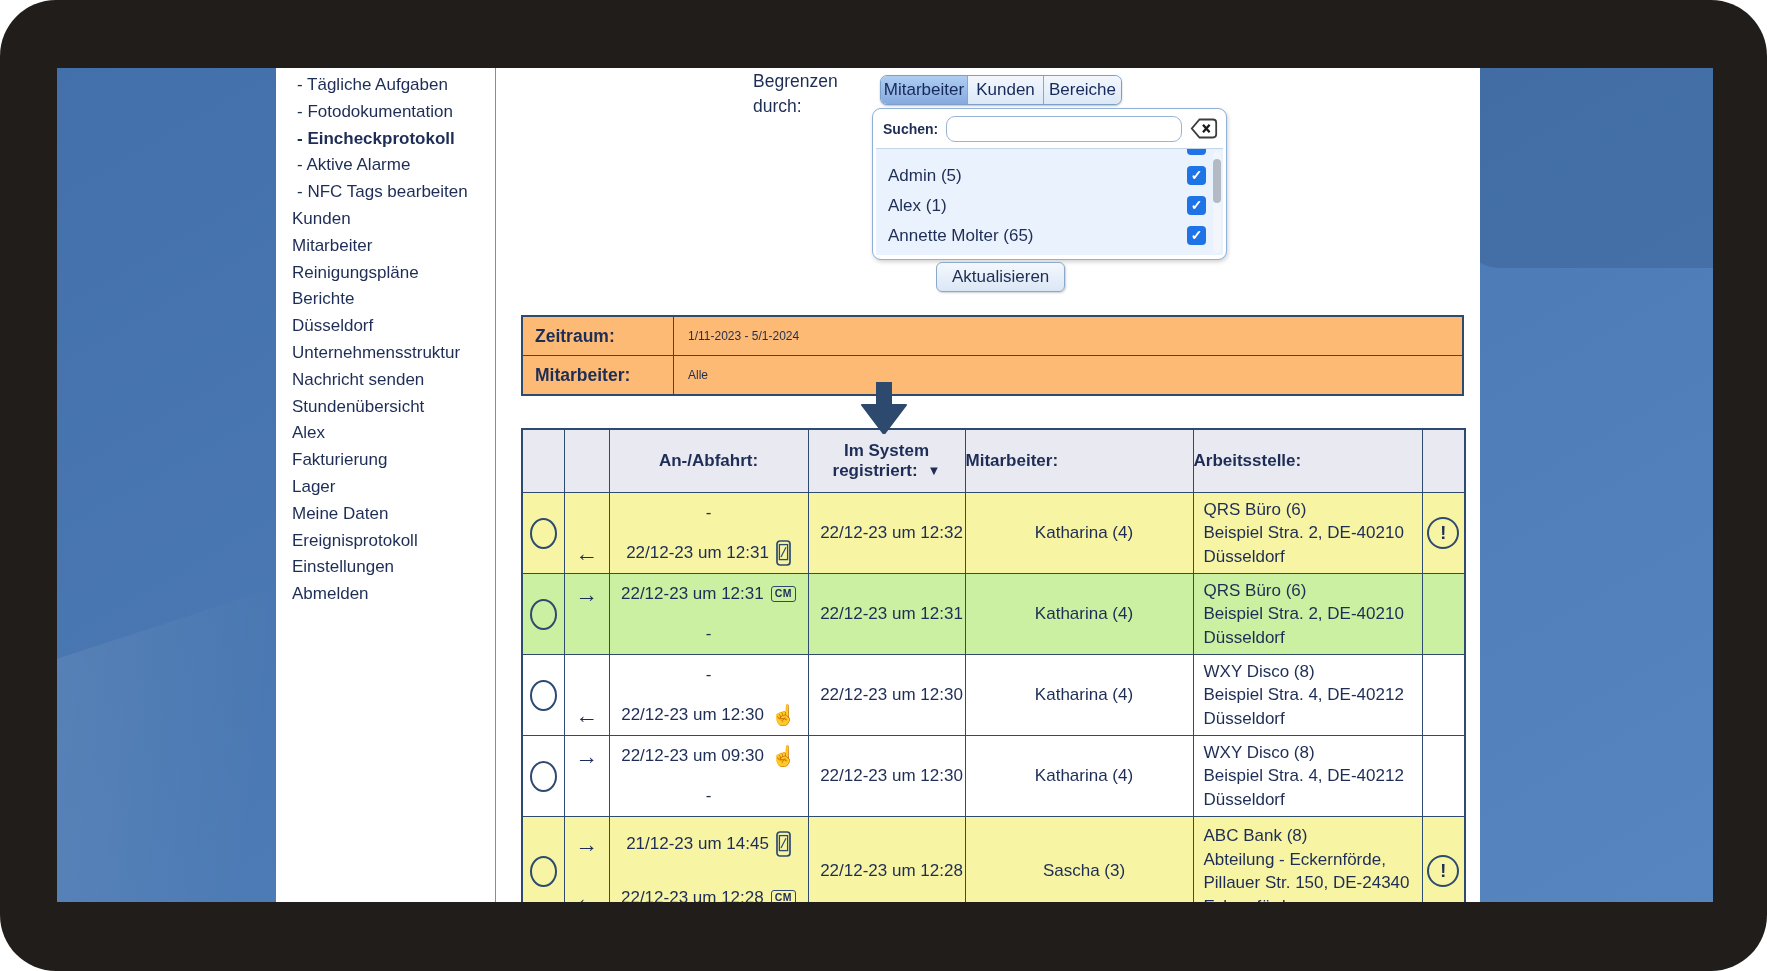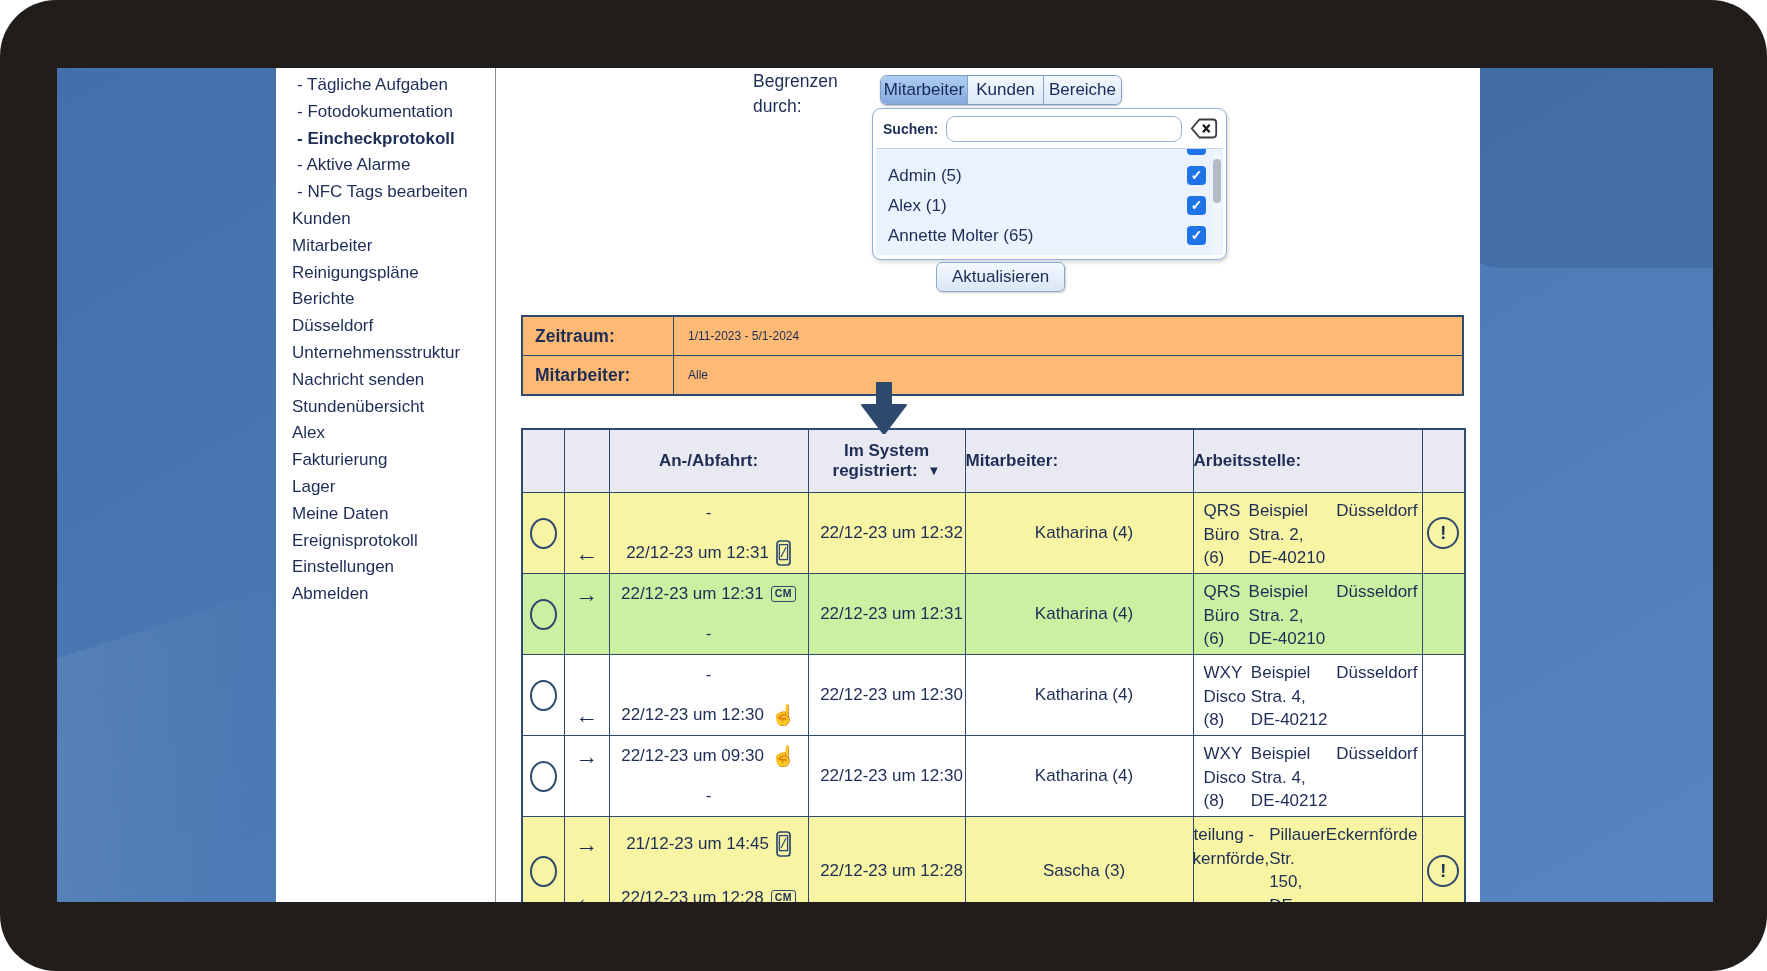--- a/index.html
+++ b/index.html
@@ -88,21 +88,21 @@
   .sort-glyph{display:inline-block;margin-left:10px;font-size:13px;vertical-align:1px;cursor:pointer;}
   tr.row-yellow td{background:#f7f4a4;}
   tr.row-green td{background:#cbf0a2;}
   tr.row-white td{background:#ffffff;}
   .cell-stack{display:flex;flex-direction:column;height:80px;}
   tr.tall .cell-stack{height:108px;}
   .stack-slot{flex:1;display:flex;align-items:center;justify-content:center;gap:7px;}
   .arrow-glyph{font-size:23px;font-weight:bold;color:#1d2d55;line-height:1;}
   .cell-left{display:flex;align-items:center;padding-left:10px;height:80px;justify-content:center;}
   tr.tall .cell-left{height:108px;}
-  .cell-multiline{display:flex;flex-direction:row;justify-content:flex-end;padding:6px 4px 6px 10px;
+  .cell-multiline{display:flex;flex-direction:column;justify-content:center;padding:6px 4px 6px 10px;
     line-height:23.5px;height:80px;box-sizing:border-box;}
   tr.tall .cell-multiline{height:108px;}
   .radio{display:inline-block;width:23px;height:27px;border:2px solid #2e4a6e;border-radius:50%;
     background:transparent;cursor:pointer;}
   .radio-wrap{display:flex;align-items:center;justify-content:center;height:80px;}
   tr.tall .radio-wrap{height:108px;}
   .cm-chip{display:inline-flex;align-items:center;justify-content:center;border:1.7px solid #2e4a6e;
     border-radius:3px;font-size:10.5px;font-weight:bold;letter-spacing:0.5px;padding:1px 3px;
     color:#1d2d55;line-height:1.1;}
   .hand-glyph{font-size:20px;color:#1d2d55;line-height:1;}

